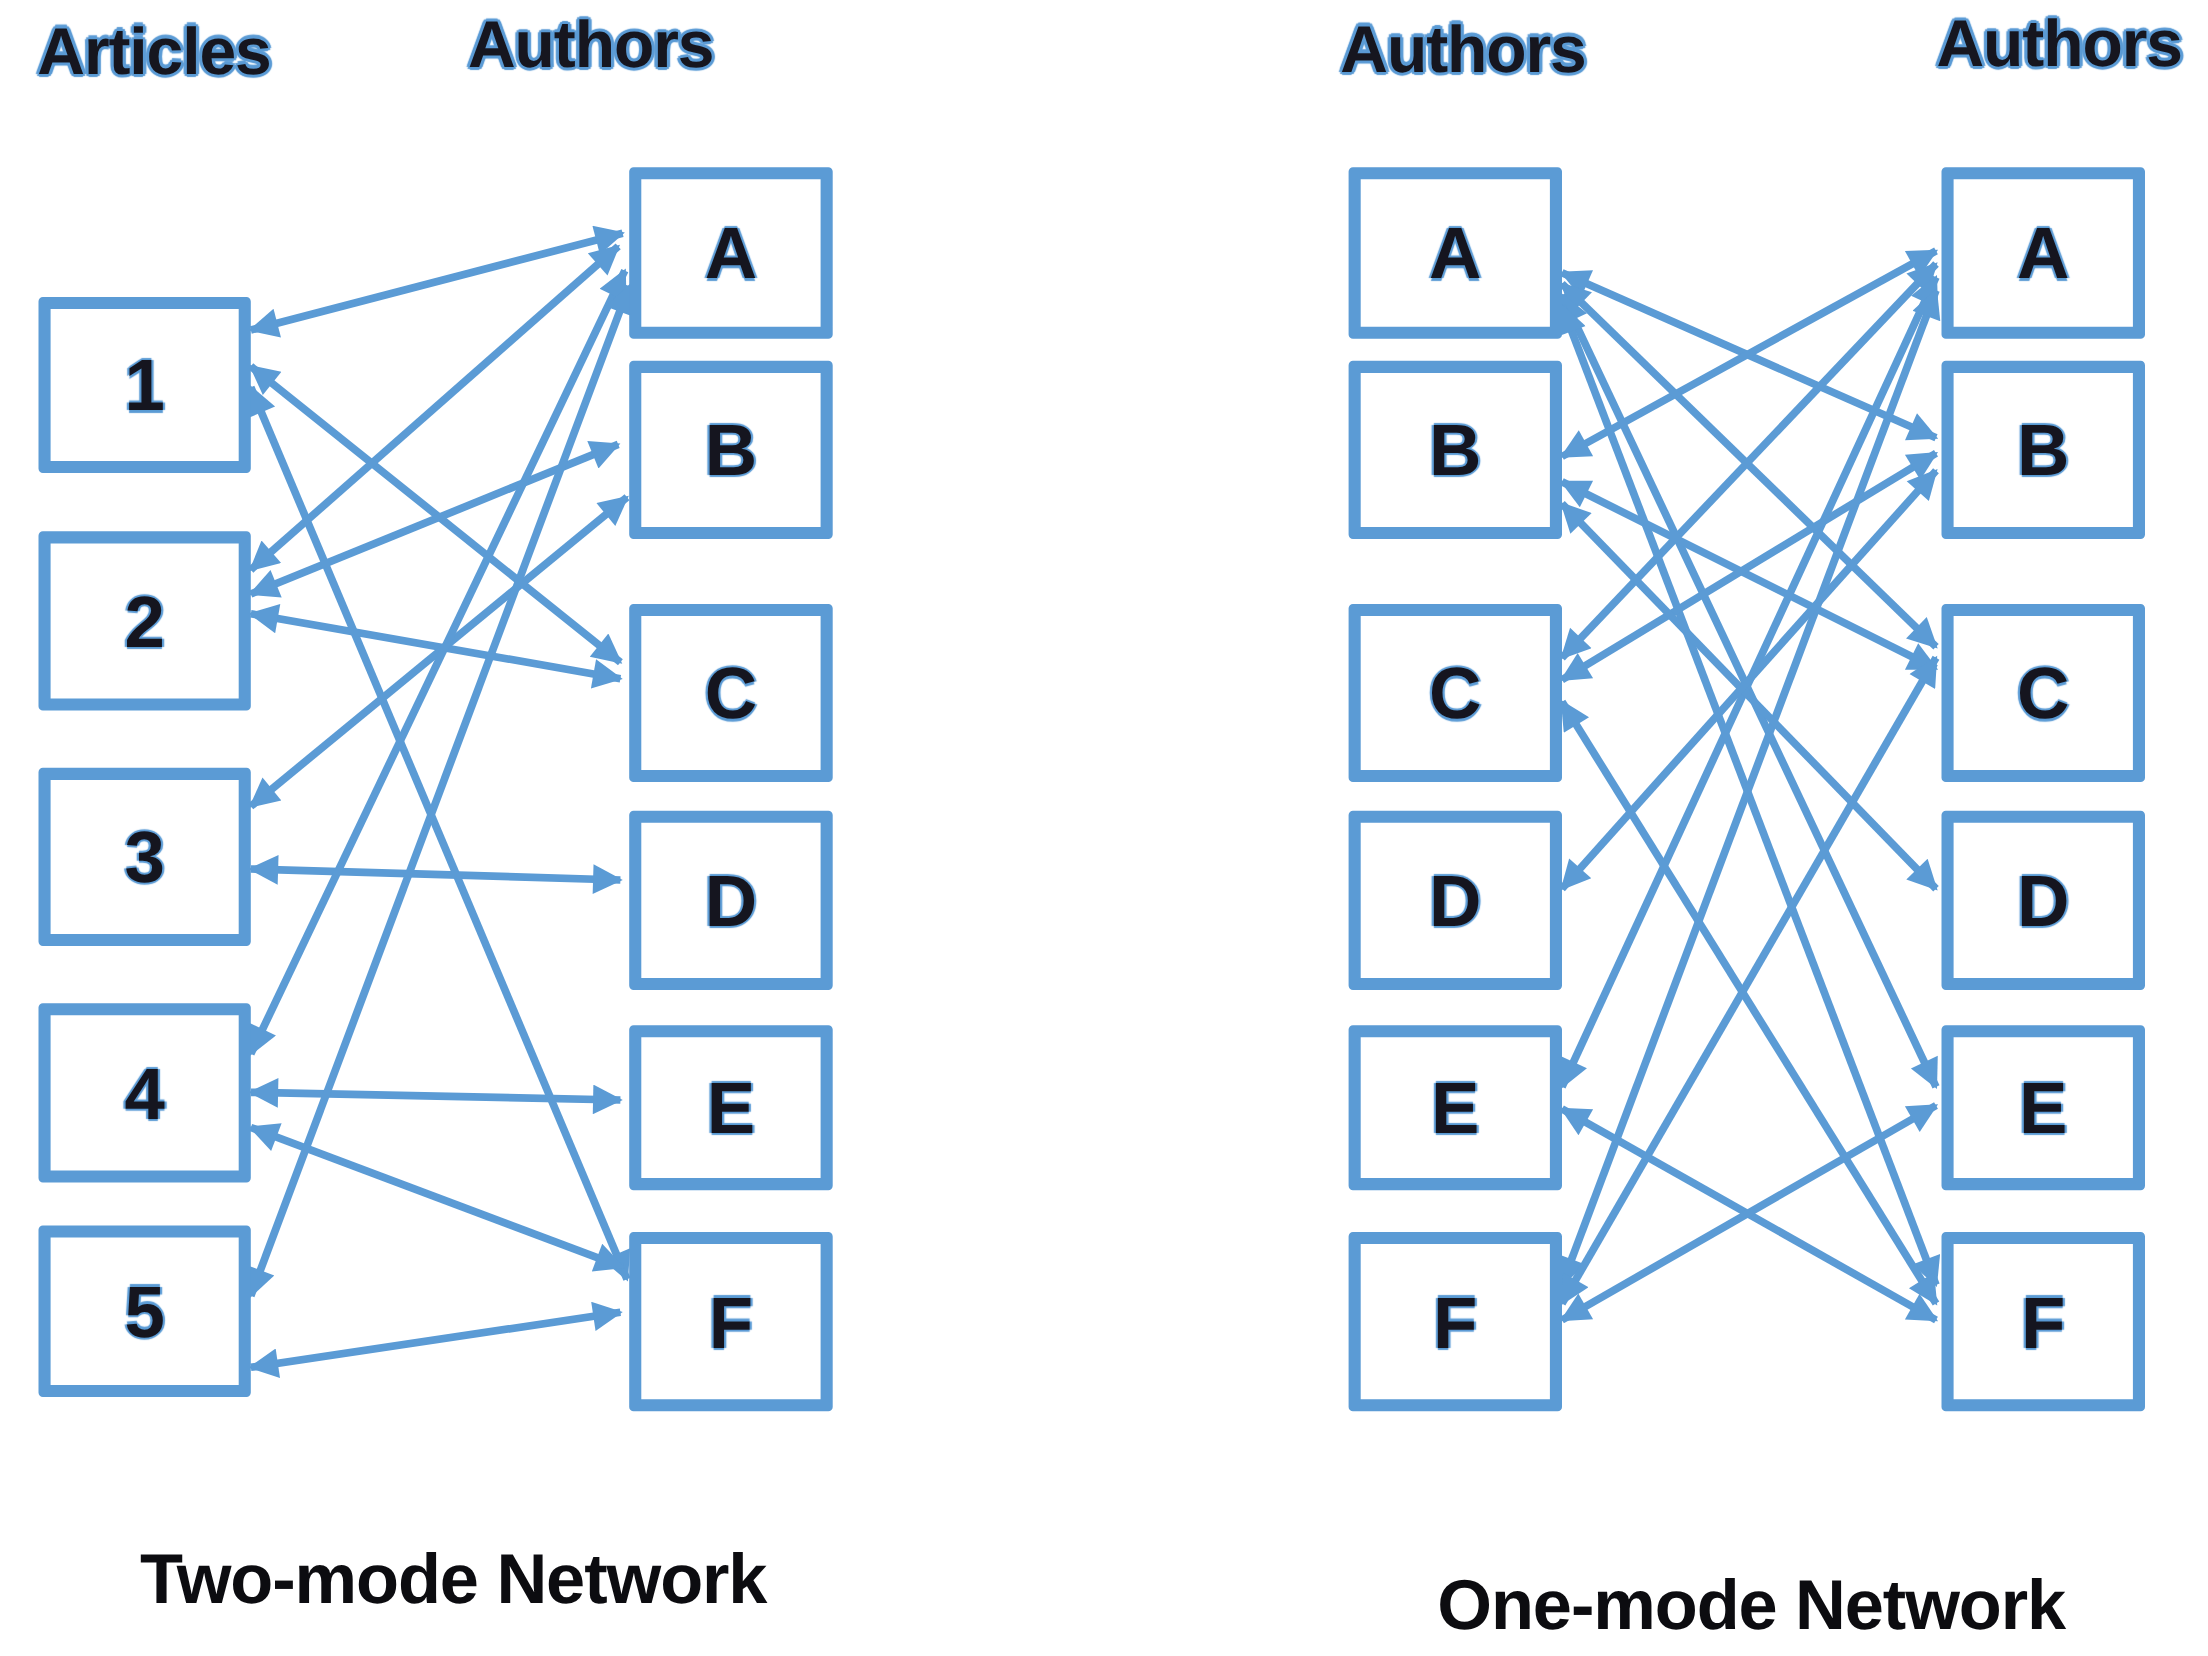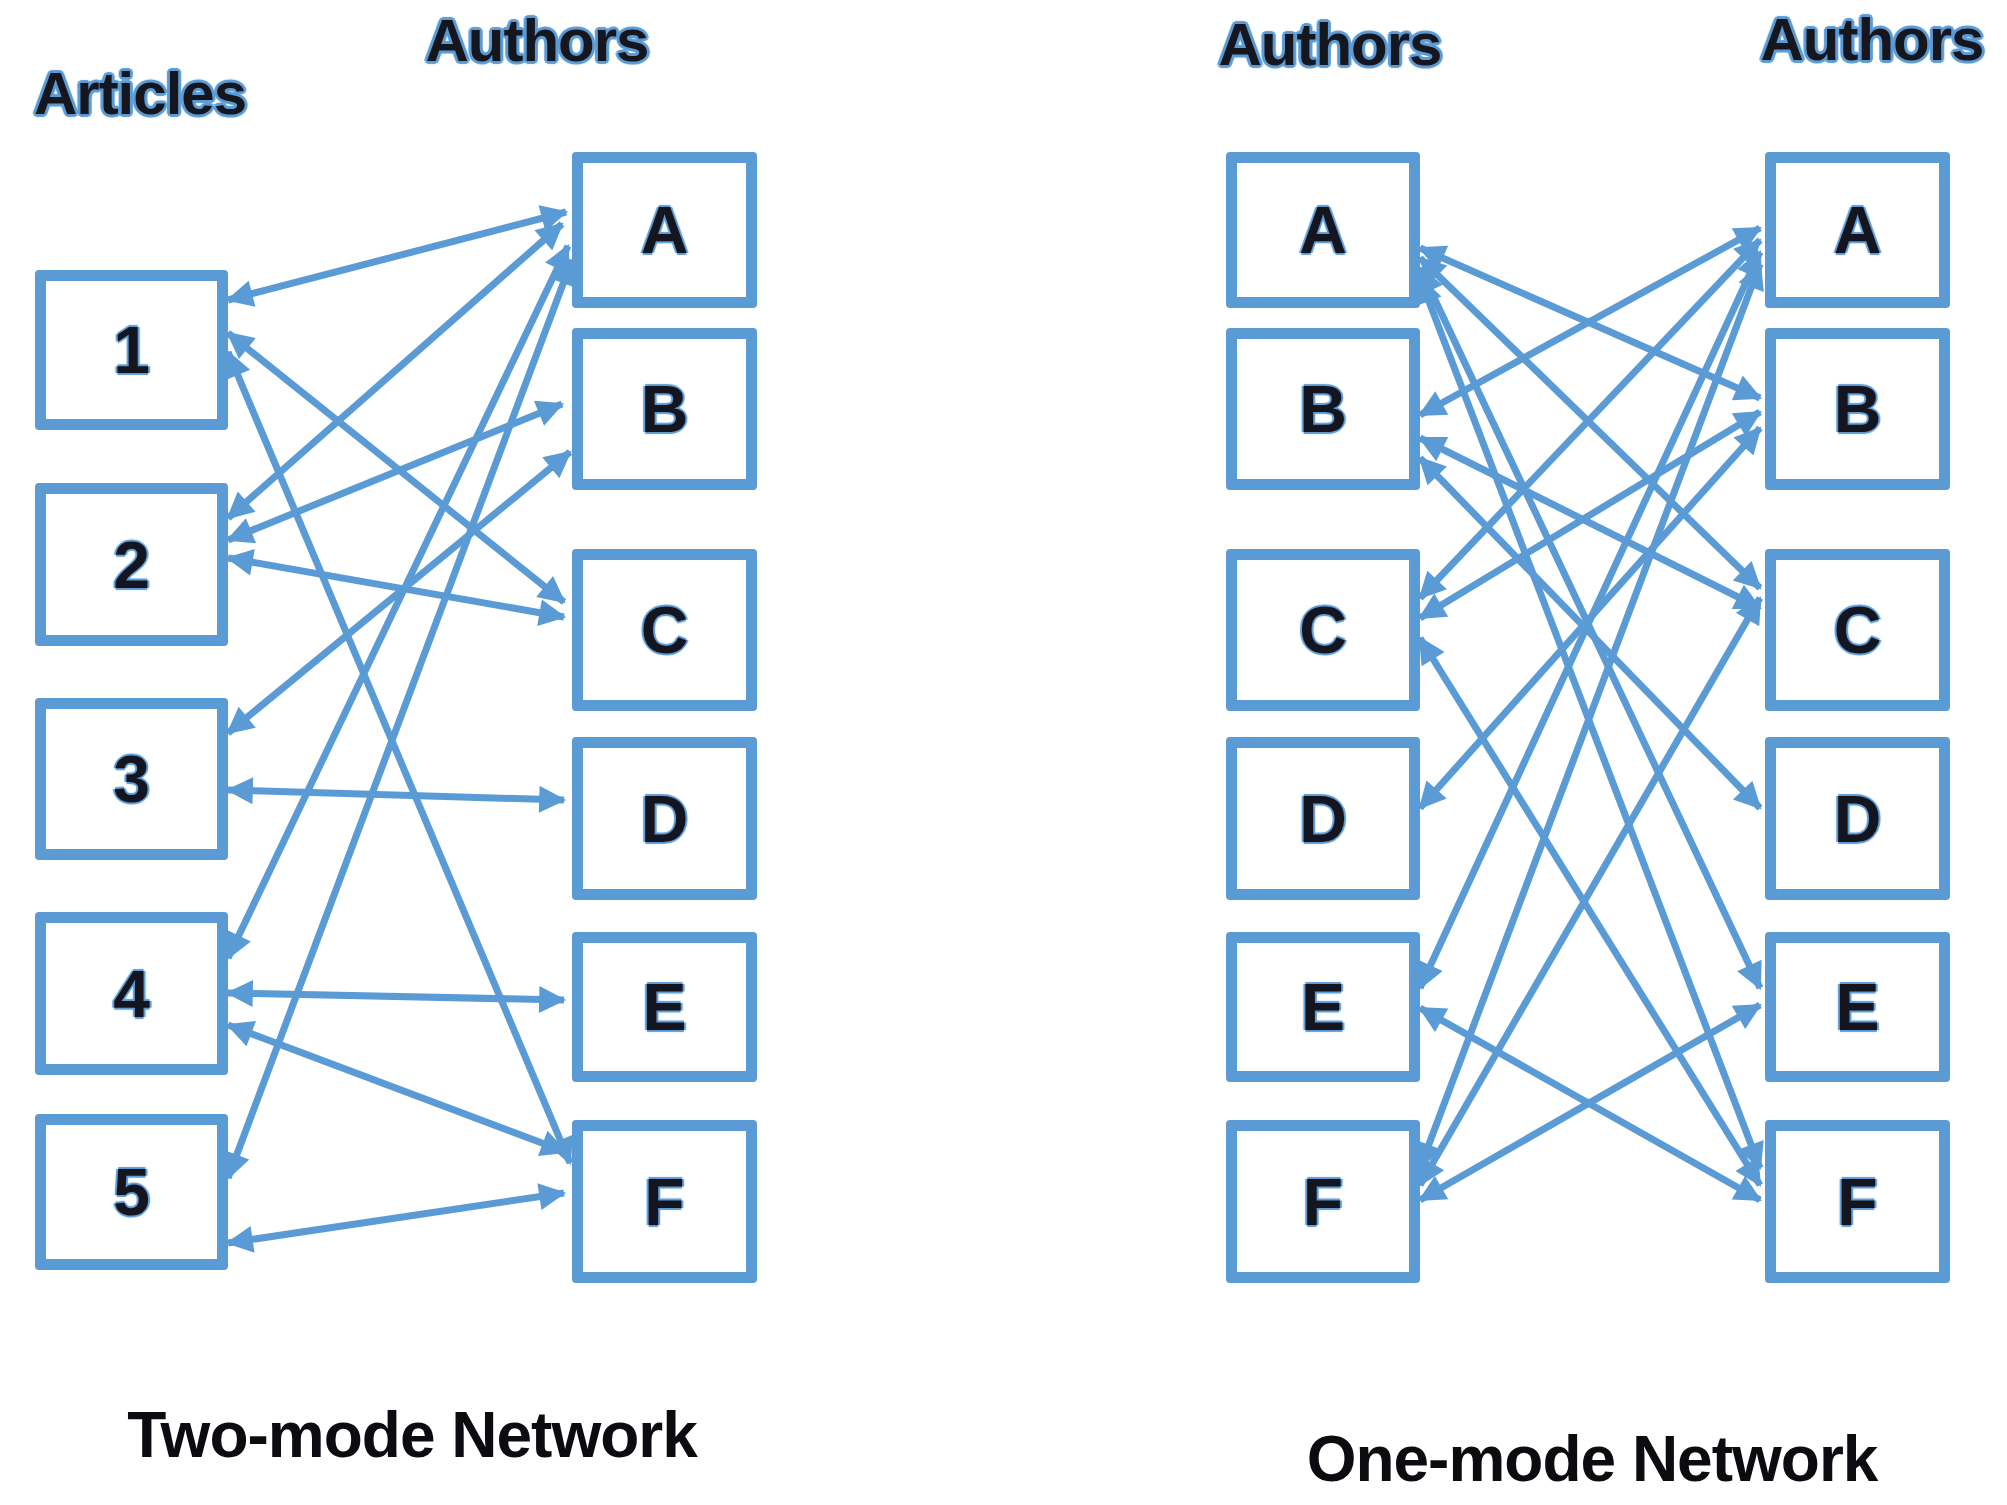--- a/index.html
+++ b/index.html
@@ -51,21 +51,21 @@
     letter-spacing:-1px;
     white-space:nowrap;
   }
   #edge-layer{position:absolute;left:0;top:0;}
 </style>
 </head>
 <body>
 
 <div id="canvas">
 
-  <div class="col-header" style="left:140px;  top:12px;margin-top:47px;">Articles</div>
+  <div class="col-header" style="left:140px;  top:12px;">Articles</div>
   <div class="col-header" style="left:537px;  top:6px;">Authors</div>
   <div class="col-header" style="left:1330px; top:10px;">Authors</div>
   <div class="col-header" style="left:1872px; top:5px;">Authors</div>
 
   <svg id="edge-layer" width="2007" height="1505" viewBox="0 0 2007 1505">
     <defs>
       <marker id="ah-end" viewBox="0 0 10 10" refX="9.2" refY="5" markerWidth="34" markerHeight="27" orient="auto" markerUnits="userSpaceOnUse">
         <path d="M0,0 L10,5 L0,10 z" fill="#5b9bd5"></path>
       </marker>
       <marker id="ah-start" viewBox="0 0 10 10" refX="9.2" refY="5" markerWidth="34" markerHeight="27" orient="auto-start-reverse" markerUnits="userSpaceOnUse">

